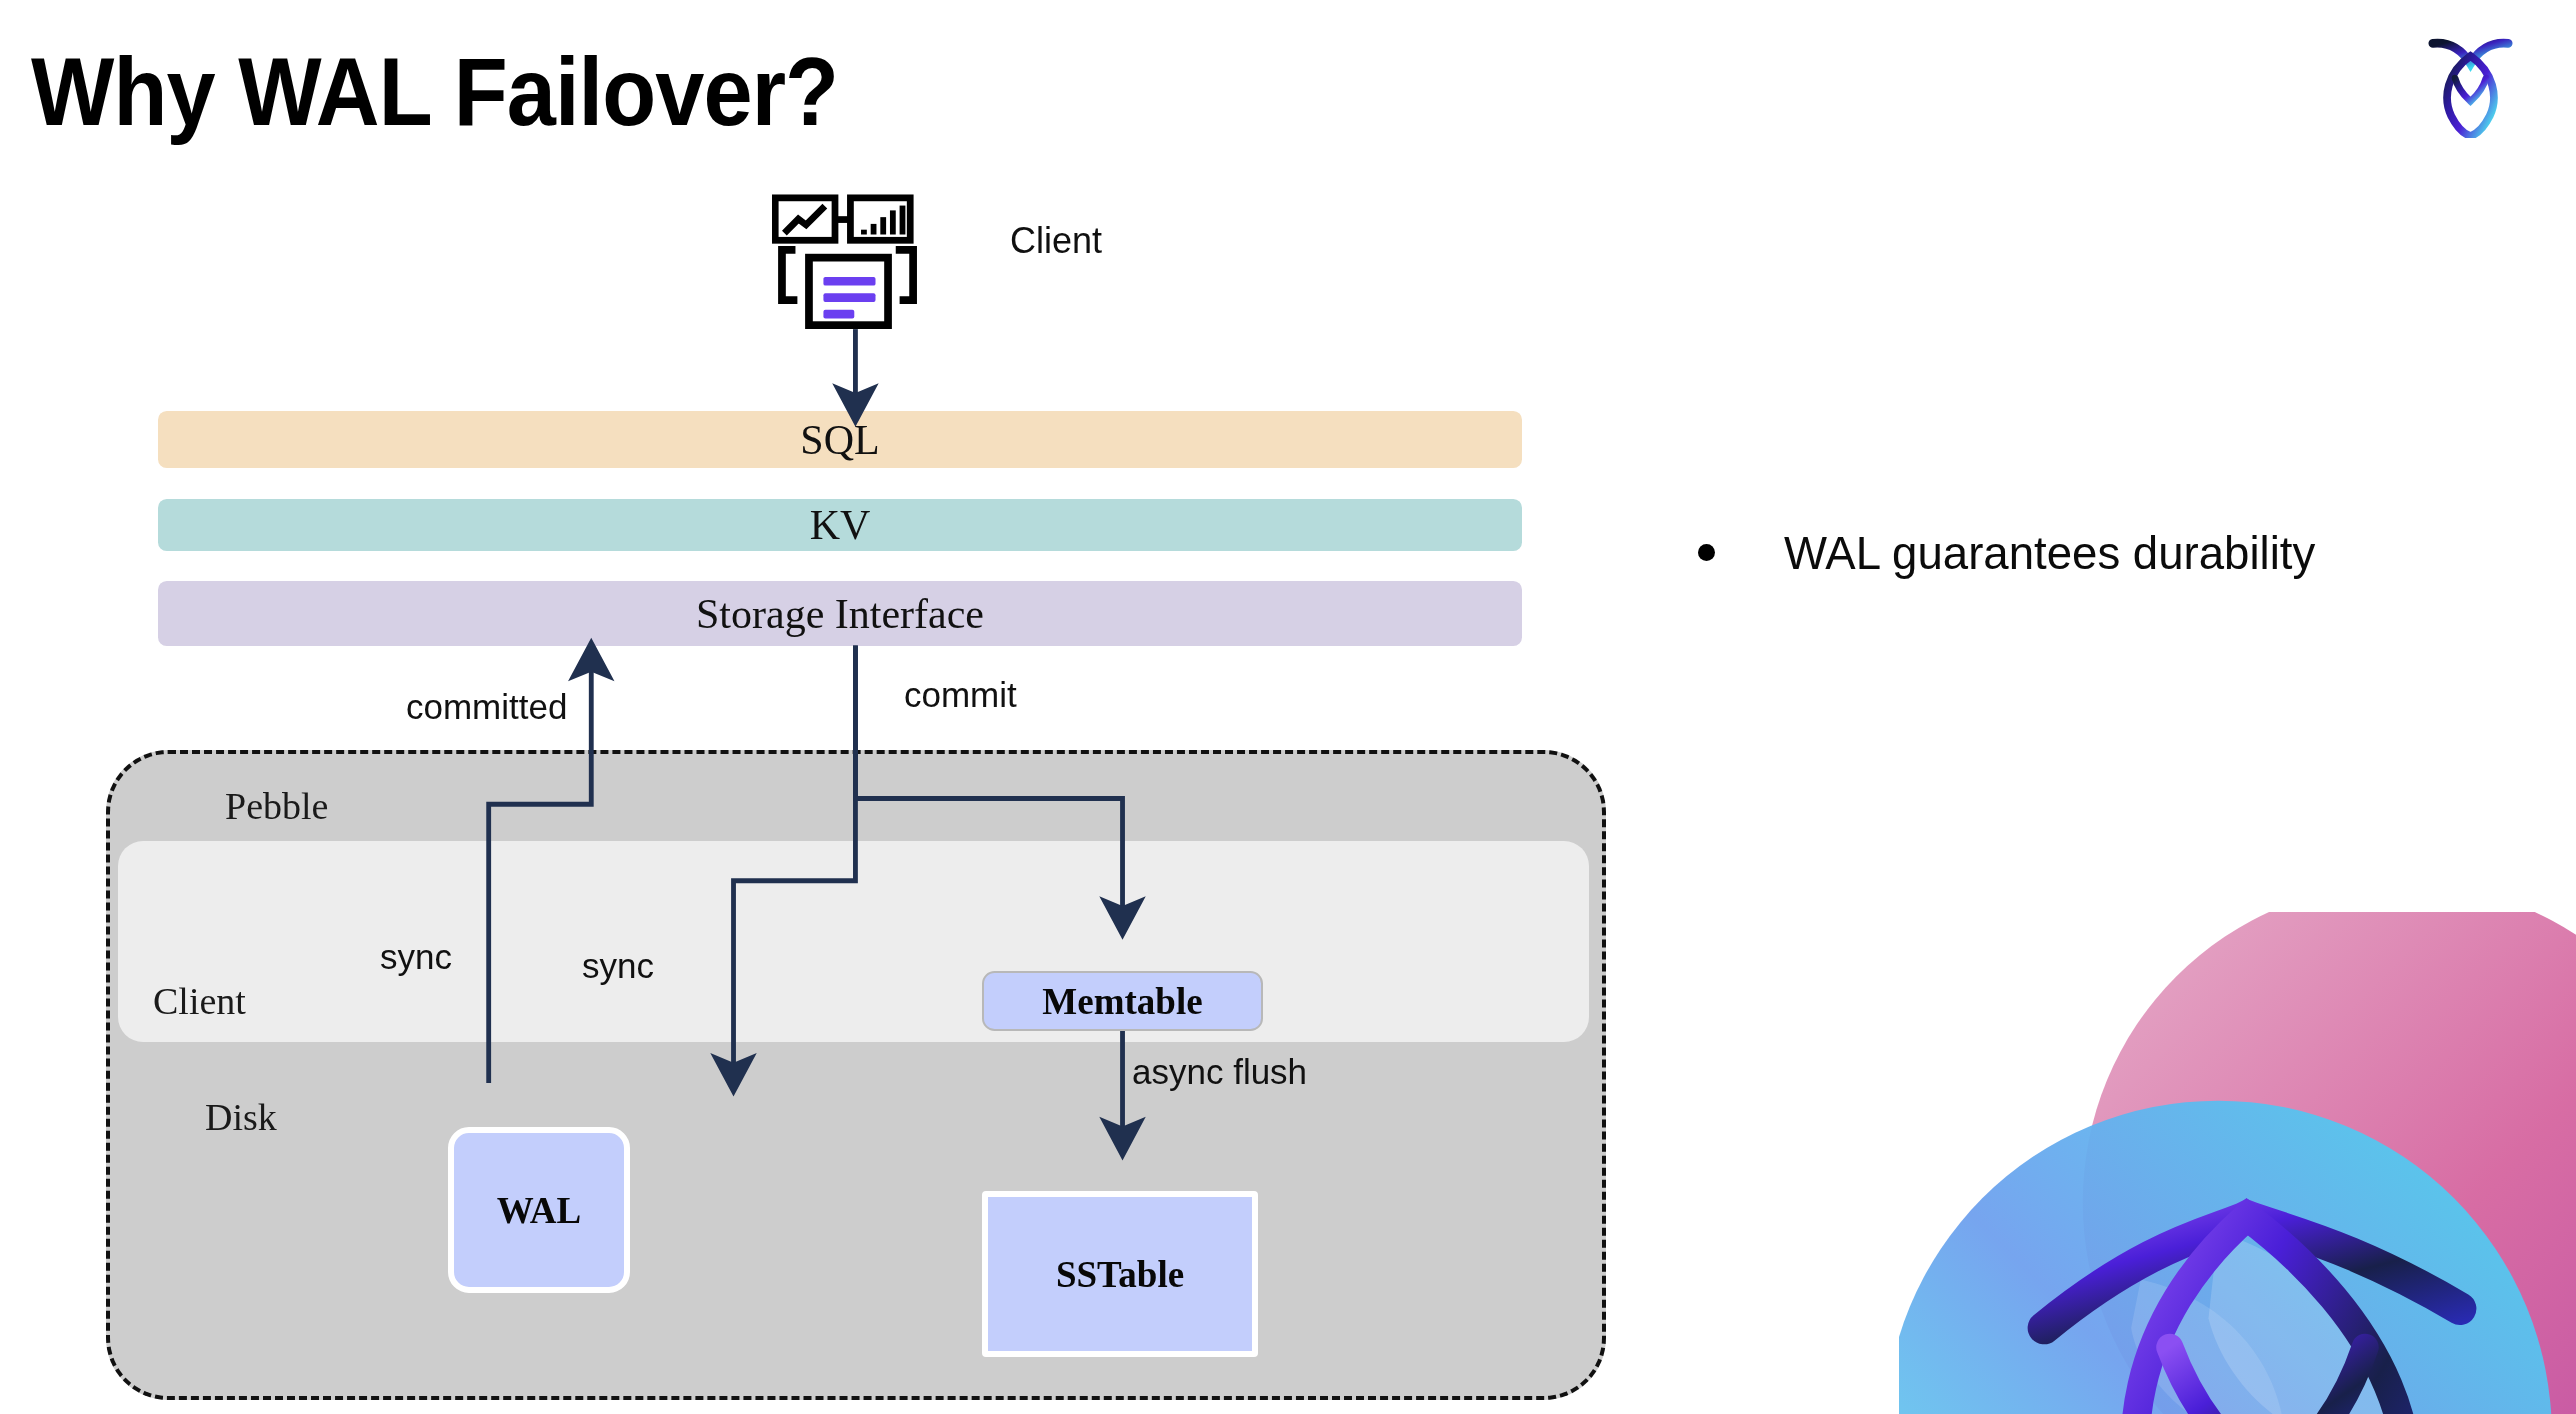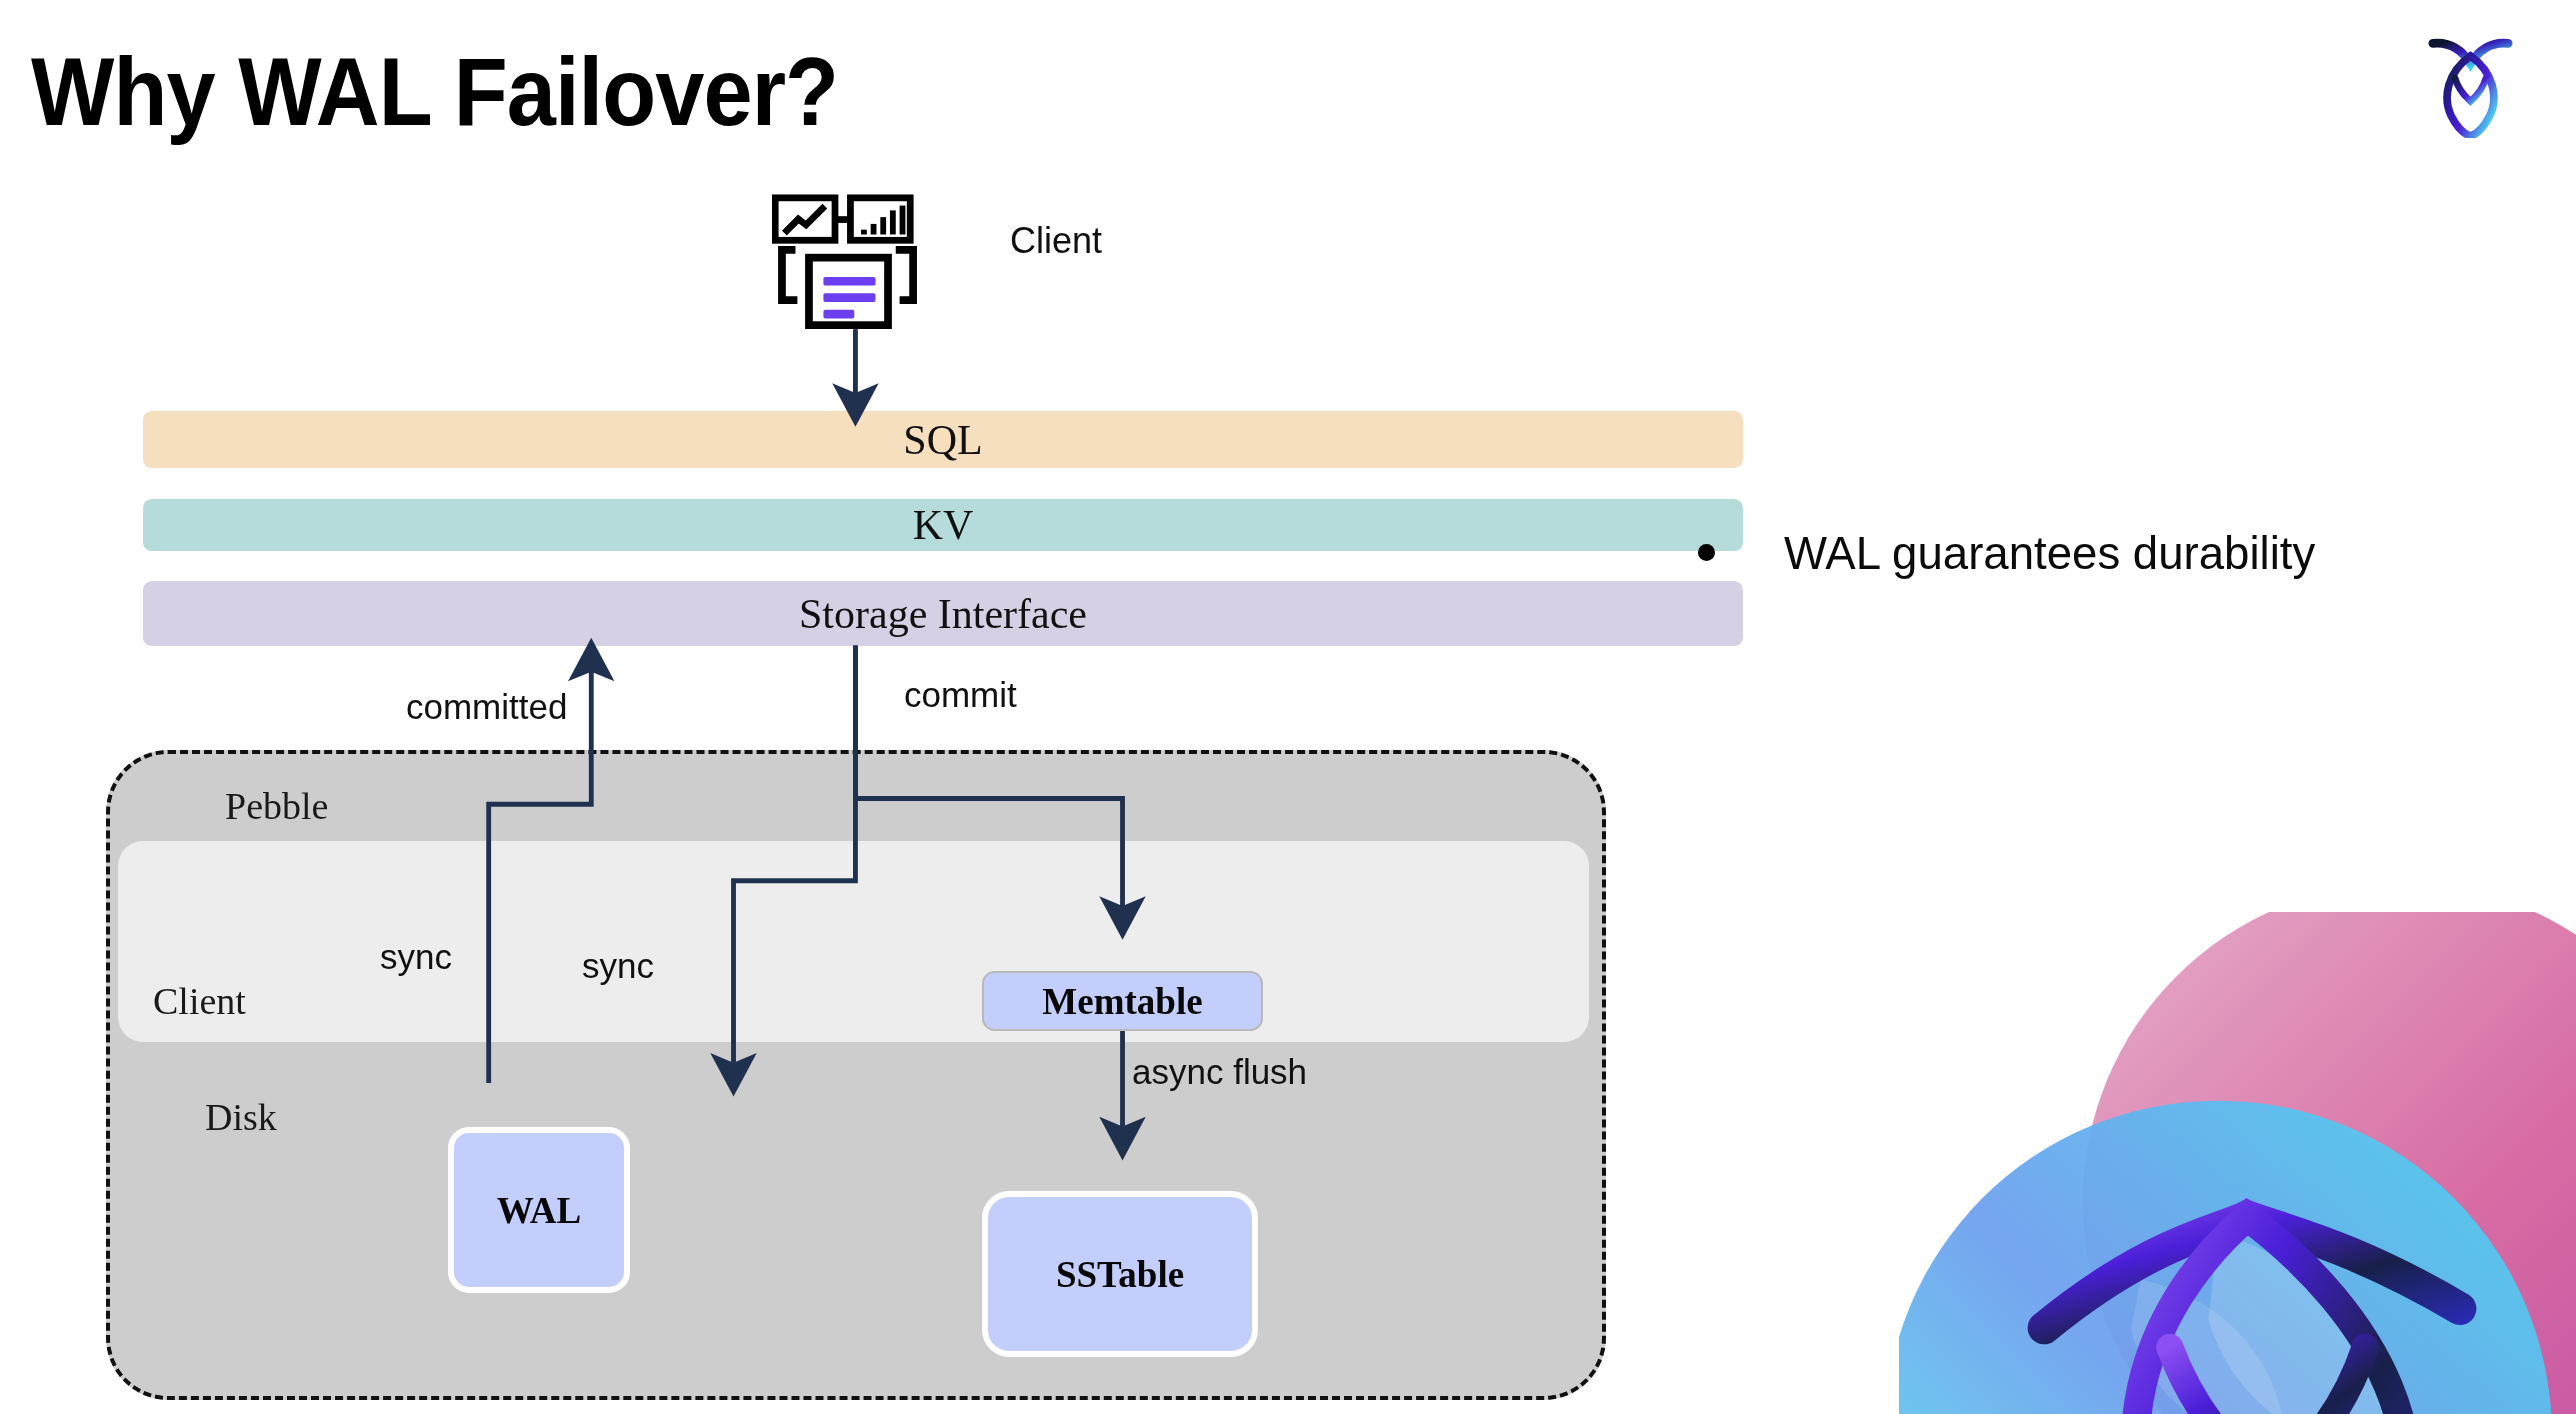--- a/index.html
+++ b/index.html
@@ -64,22 +64,22 @@
     left: 1010px;
     top: 220px;
     font-size: 36px;
     color: #101010;
     font-family: "Liberation Sans", sans-serif;
   }
 
   
   .stack-bar {
     position: absolute;
-    left: 143px;
-    width: 1600px;
+    left: 158px;
+    width: 1364px;
     border-radius: 8.7px;
     display: flex;
     align-items: center;
     justify-content: center;
     font-family: "Liberation Serif", serif;
     font-size: 42px;
     color: #111111;
   }
   #bar-sql { top: 411px; height: 57px; background: #f5dfbf; }
   #bar-kv  { top: 499px; height: 52px; background: #b5dbdb; }
@@ -151,21 +151,21 @@
     font-size: 37px;
   }
   #box-wal {
     left: 448px; top: 1083px; width: 182px; height: 166px;
     border-radius: 21px;
     border: 6.8px solid #ffffff;
     font-size: 37px;
   }
   #box-sstable {
     left: 982px; top: 1147px; width: 276px; height: 166px;
-    border-radius: 27px;
+    border-radius: 4px;
     border: 6.8px solid #ffffff;
     font-size: 37px;
   }
 
   
   .edge-label {
     position: absolute;
     font-family: "Liberation Sans", sans-serif;
     font-size: 35px;
     color: #111111;

